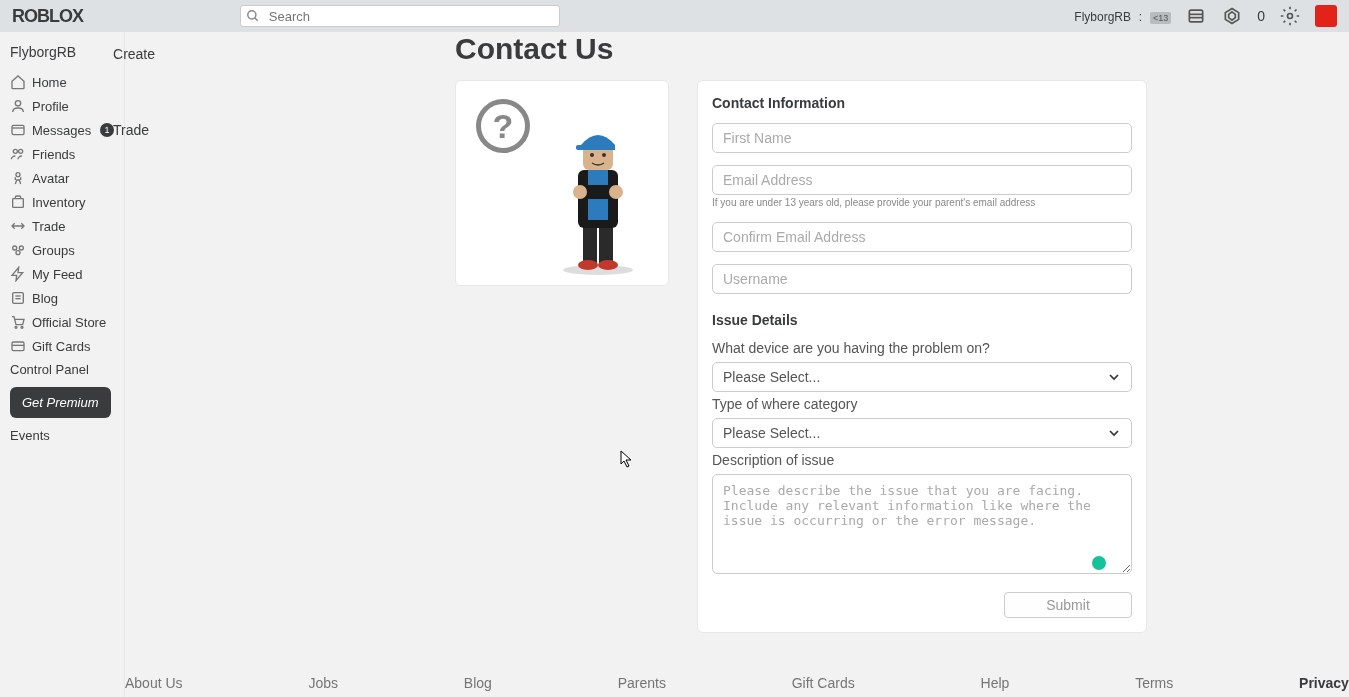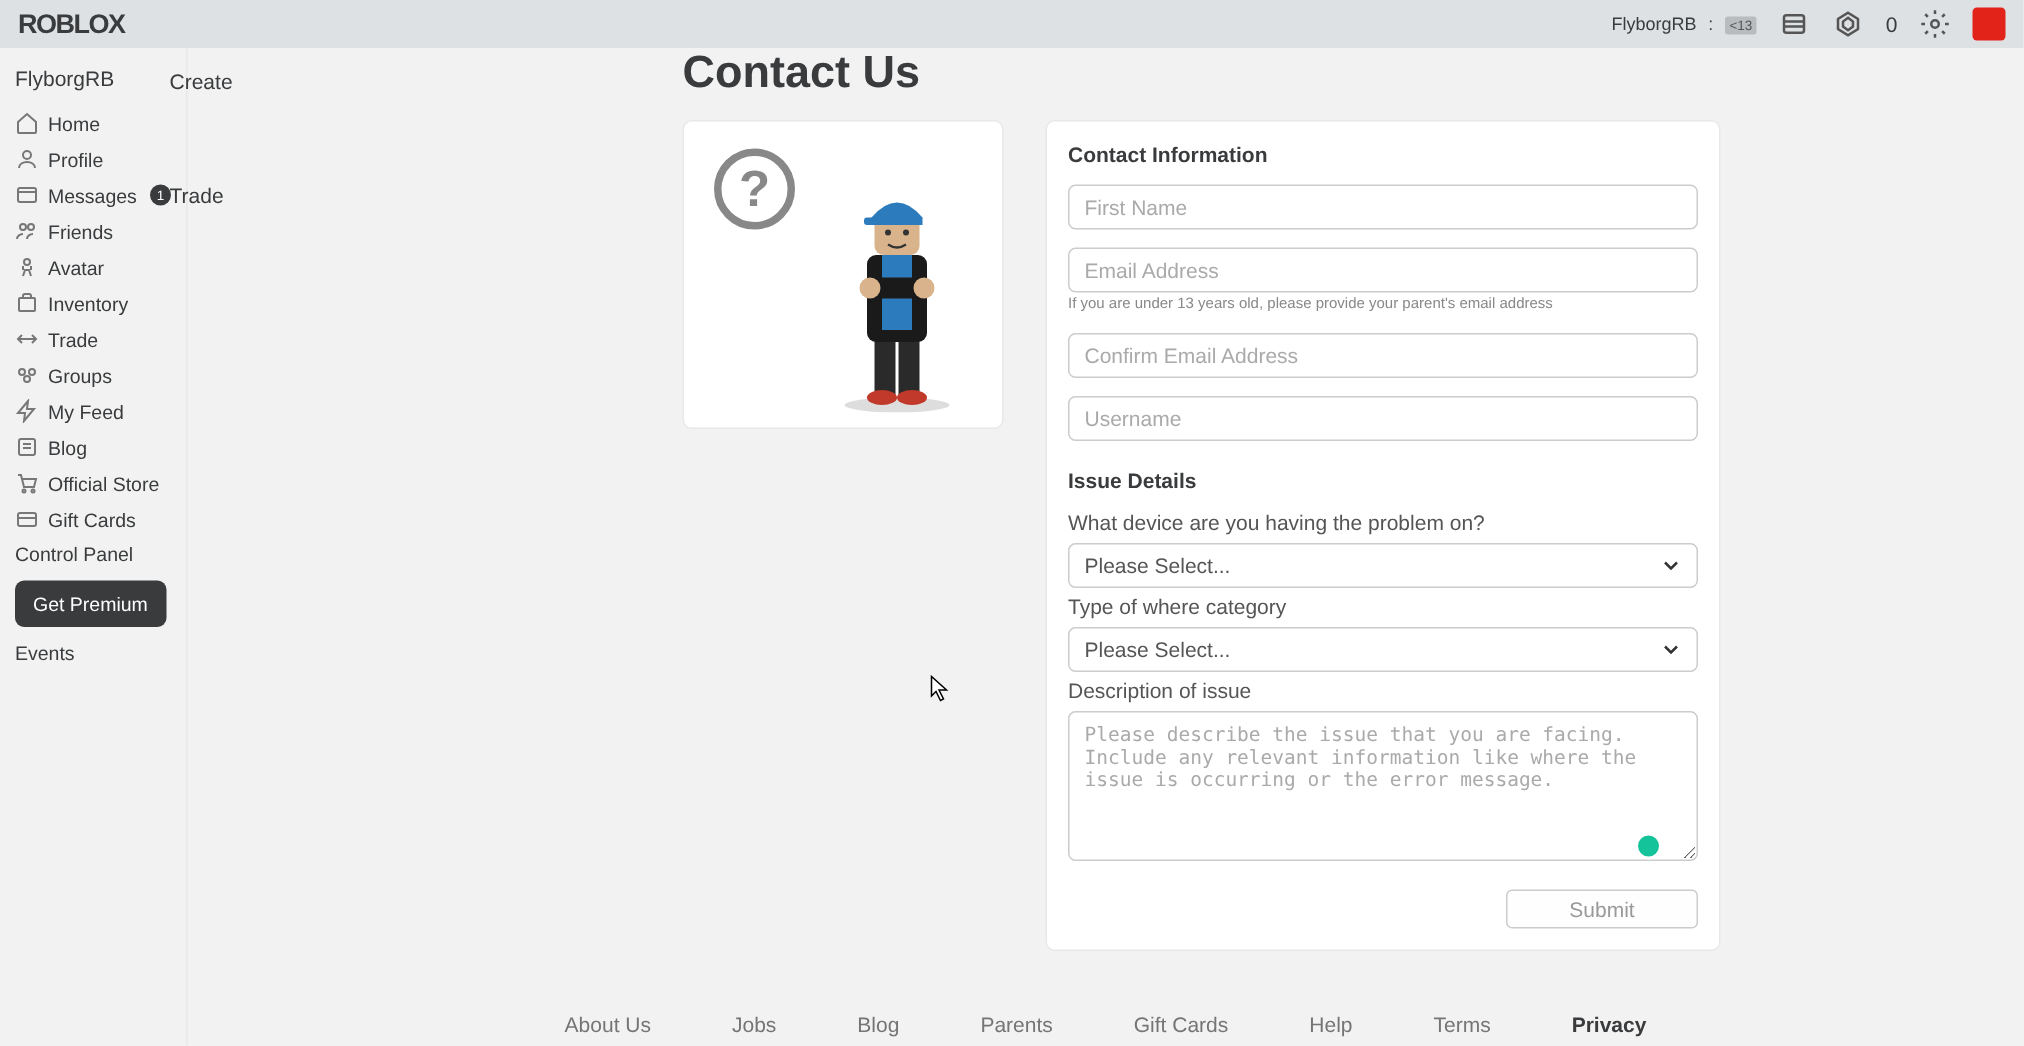--- a/index.html
+++ b/index.html
@@ -21,21 +21,21 @@
   .notif-square { width: 22px; height: 22px; background: #e2231a; border-radius: 3px; }
 
   
   .sidebar { position: fixed; top: 32px; left: 0; width: 125px; bottom: 0; background: #f2f2f2; border-right: 1px solid #e8e8e8; padding-top: 6px; }
   .sidebar-user { font-size: 14px; font-weight: 500; padding: 6px 10px; color: #393b3d; }
   .sidebar-list { list-style: none; margin-top: 4px; }
   .sidebar-item { display: flex; align-items: center; padding: 4px 10px; cursor: pointer; font-size: 13px; color: #393b3d; gap: 6px; position: relative; }
   .sidebar-icon { width: 16px; height: 16px; display:flex; align-items:center; justify-content:center; flex-shrink:0; }
   .msg-badge { position: absolute; right: 10px; background: #393b3d; color: #fff; font-size: 9px; width: 14px; height: 14px; border-radius: 7px; display: flex; align-items: center; justify-content: center; }
   .sidebar-plain { padding: 4px 10px; font-size: 13px; color: #393b3d; cursor: pointer; }
-  .premium-btn { margin: 6px 10px; background: #393b3d; color: #fff; border: none; border-radius: 6px; padding: 8px 12px; font-size: 13px; font-weight: 500; cursor: pointer; }
+  .premium-btn { margin: 6px 10px; background: #393b3d; color: #fff; border: none; border-radius: 6px; padding: 8px 12px; font-size: 13px; font-weight: 500; cursor: pointer; font-style: italic; }
 
   
   .main { margin-left: 125px; margin-top: 32px; padding: 0; }
   .page-title { font-size: 30px; font-weight: 800; color: #393b3d; margin: 8px 0 14px 330px; }
   .content-row { display: flex; gap: 28px; margin-left: 330px; }
   
   .illus-card { width: 214px; height: 206px; background: #fff; border: 1px solid #e8e8e8; border-radius: 6px; position: relative; overflow: hidden; }
   .qmark-circle { position: absolute; left: 20px; top: 18px; width: 54px; height: 54px; border: 5px solid #888; border-radius: 50%; display:flex; align-items:center; justify-content:center; font-size: 34px; font-weight: 700; color: #888; }
   .avatar-fig { position: absolute; right: 20px; bottom: 10px; width: 100px; height: 170px; }
   
@@ -49,39 +49,48 @@
   .select-wrap { position: relative; margin-bottom: 4px; }
   .select-box { width: 100%; height: 30px; border: 1px solid #ccc; border-radius: 5px; padding: 0 10px; font-size: 14px; color: #555; background: #fff; cursor: pointer; display:flex; align-items:center; }
   .chevron { position: absolute; right: 10px; top: 7px; }
   .textarea { width: 100%; height: 100px; border: 1px solid #ccc; border-radius: 5px; padding: 8px 10px; font-size: 13px; color: #393b3d; resize: both; margin-bottom: 14px; }
   .textarea::placeholder { color: #aaa; }
   .grammarly { position: absolute; right: 24px; bottom: 20px; width: 18px; height: 18px; background: #15c39a; border-radius: 50%; border: 2px solid #fff; }
   .textarea-wrap { position: relative; }
   .submit-btn { width: 128px; height: 26px; border: 1px solid #ccc; background: #fefefe; color: #999; border-radius: 4px; font-size: 14px; cursor: pointer; float: right; }
 
   
-  .footer { position: absolute; bottom: 6px; left: 125px; right: 0; display: flex; justify-content: center; gap: 54px; font-size: 14px; }
+  .footer { position: absolute; bottom: 6px; left: 125px; right: 0; display: flex; justify-content: space-between; gap: 54px; font-size: 14px; }
   .footer a { color: #757575; text-decoration: none; cursor: pointer; }
   .footer a.bold { color: #393b3d; font-weight: 600; }
 
   
   .cursor { position: absolute; left: 620px; top: 450px; pointer-events:none; }
   
   svg { display: block; }
 </style>
 </head>
 <body>
 
 <div class="topnav">
   <div class="logo">ROBLOX</div>
   <div class="nav-links">
     <span class="nav-link">Games</span>
     <span class="nav-link">Avatar Shop</span>
     <span class="nav-link">Create</span>
     <span class="nav-link">Trade</span>
+  </div>
+  <div class="search-wrap">
+    <span class="search-icon">
+      <svg width="14" height="14" viewBox="0 0 24 24" fill="none" stroke="#888" stroke-width="2.5">
+          <circle cx="10" cy="10" r="7"></circle>
+          <line x1="20" y1="20" x2="15" y2="15"></line>
+        </svg>
+    </span>
+    <input class="search-input" placeholder="Search" style="">
   </div>
   <div class="nav-right">
     <span>
       <span class="username-top">FlyborgRB</span>
       <span class="username-top">&nbsp;:&nbsp;</span>
       <span class="age-badge">&lt;13</span>
     </span>
     <span class="nav-icon">
       <svg width="20" height="20" viewBox="0 0 24 24" fill="none" stroke="#555" stroke-width="2">
           <rect x="4" y="5" width="16" height="14" rx="2"></rect>

